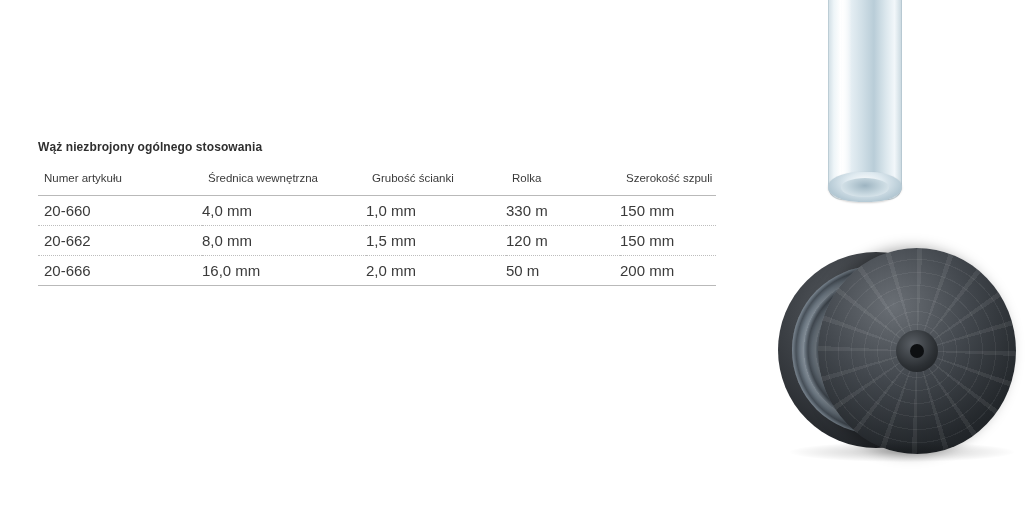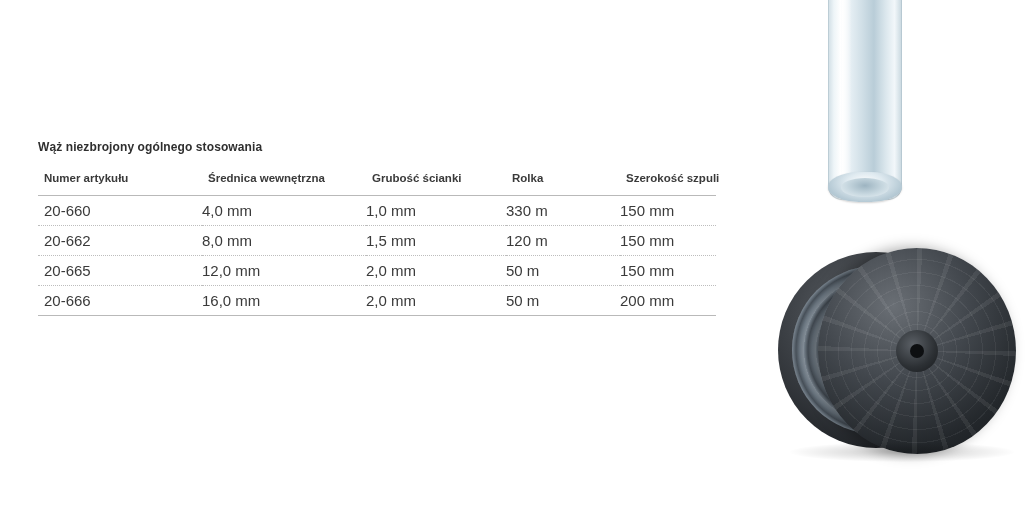--- a/index.html
+++ b/index.html
@@ -44,21 +44,21 @@
   }
 
   table.spec col.c0 { width: 164px; }
   table.spec col.c1 { width: 164px; }
   table.spec col.c2 { width: 140px; }
   table.spec col.c3 { width: 114px; }
   table.spec col.c4 { width: 96px; }
 
   table.spec thead th {
     font-size: 11.5px;
-    font-weight: bold;
+    font-weight: normal;
     color: #3a3a3a;
     text-align: left;
     padding: 0 0 11px 6px;
     border-bottom: 1px solid #b9b9b9;
     white-space: nowrap;
   }
 
   table.spec tbody td {
     font-size: 15px;
     color: #3a3a3a;
@@ -251,27 +251,20 @@
           <td class="ctr">150 mm</td>
         </tr>
         <tr>
           <td>20-662</td>
           <td class="ctr">8,0 mm</td>
           <td class="ctr">1,5 mm</td>
           <td class="ctr">120 m</td>
           <td class="ctr">150 mm</td>
         </tr>
         <tr>
-          <td>20-665</td>
-          <td class="ctr">12,0 mm</td>
-          <td class="ctr">2,0 mm</td>
-          <td class="ctr">50 m</td>
-          <td class="ctr">150 mm</td>
-        </tr>
-        <tr>
           <td>20-666</td>
           <td class="ctr">16,0 mm</td>
           <td class="ctr">2,0 mm</td>
           <td class="ctr">50 m</td>
           <td class="ctr">200 mm</td>
         </tr>
       </tbody>
     </table>
   </div>
 

